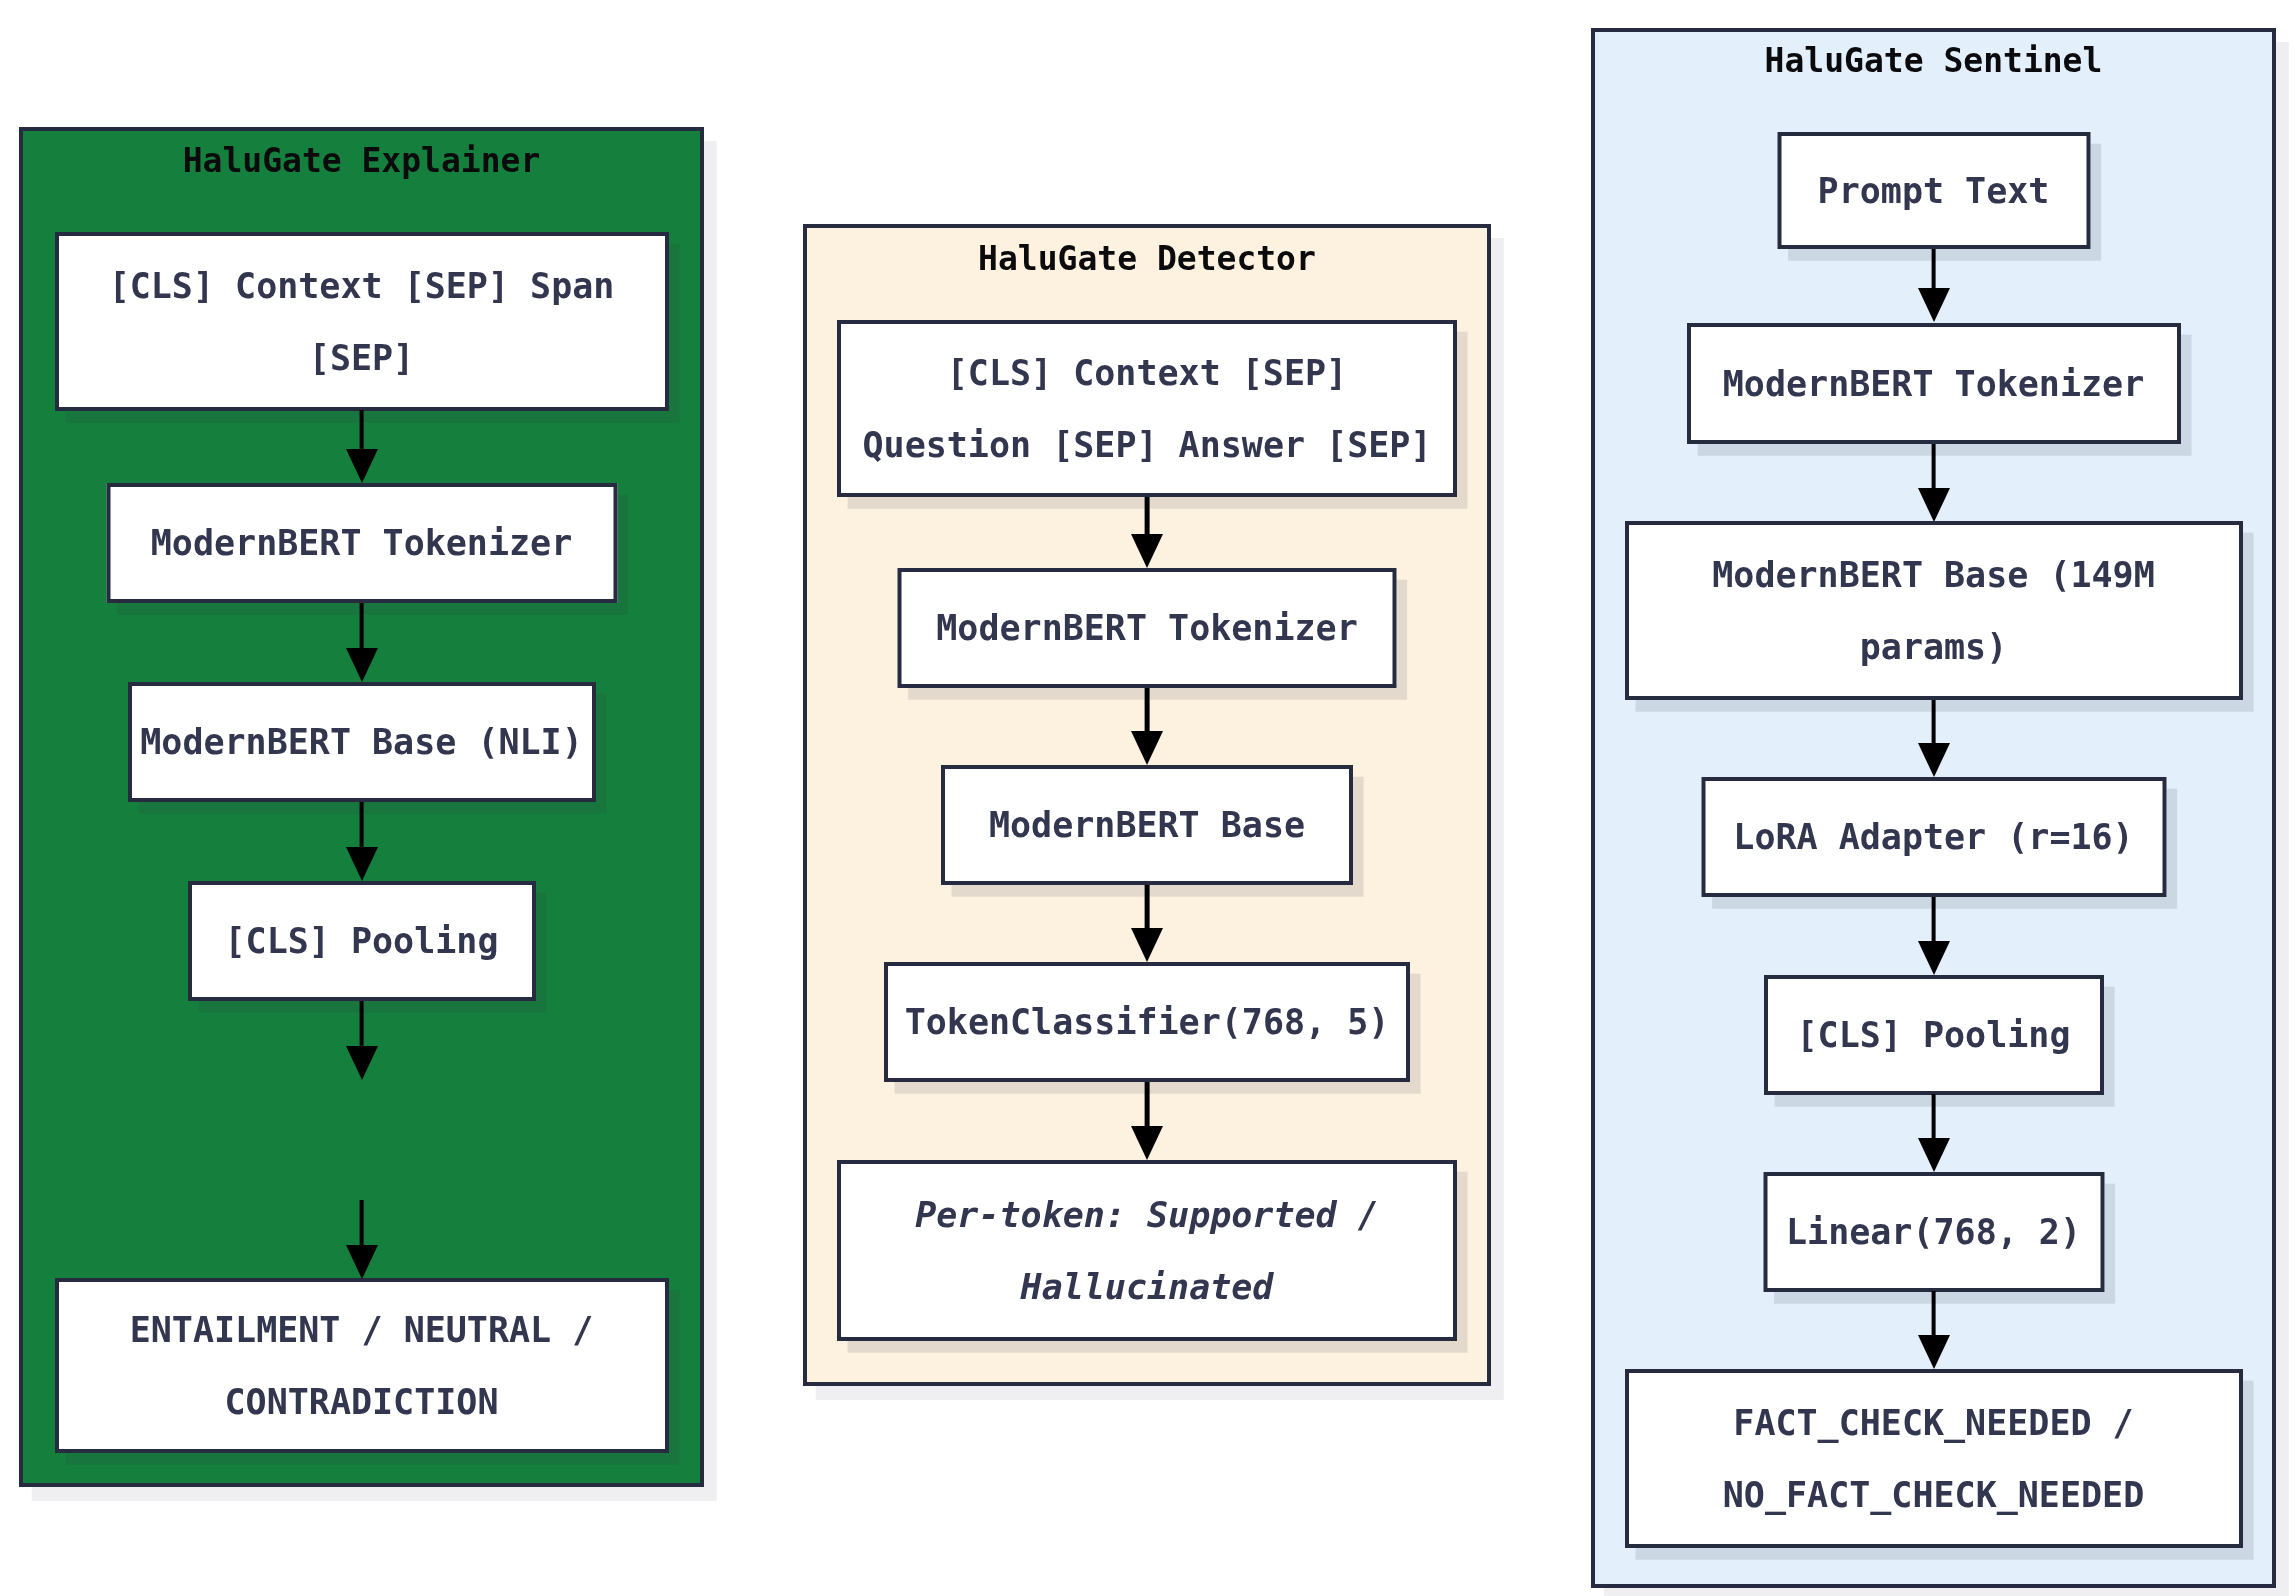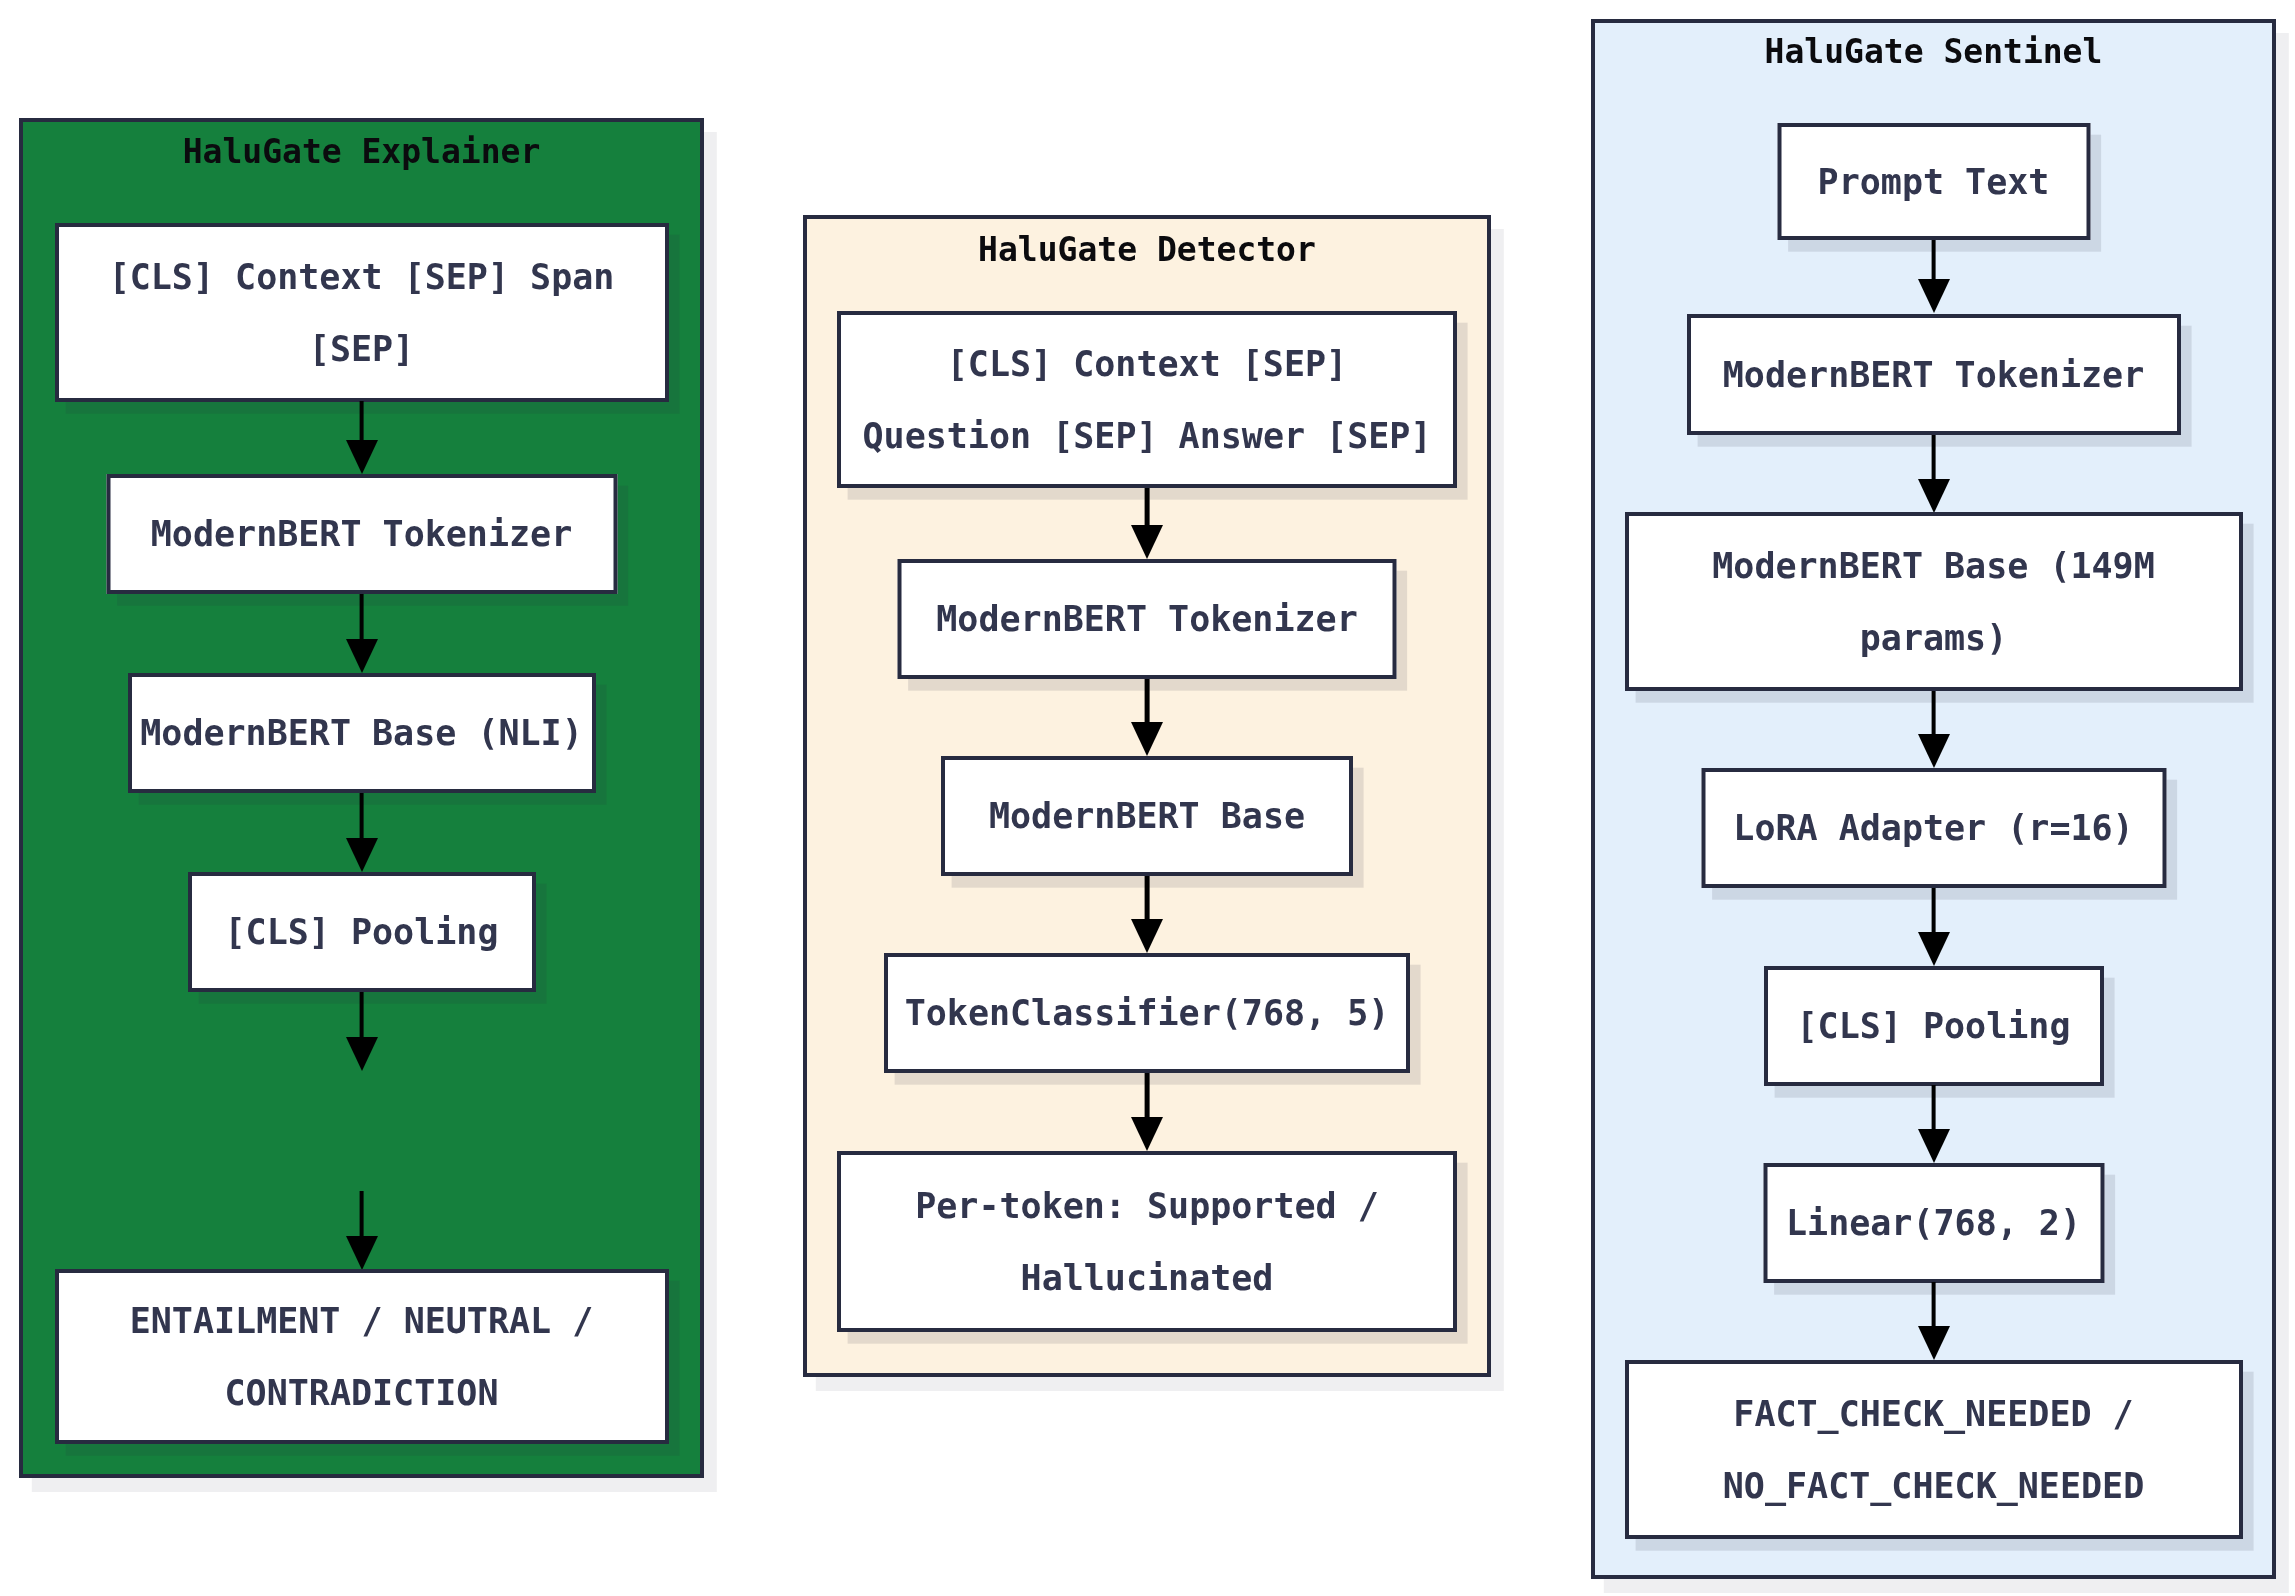--- a/index.html
+++ b/index.html
@@ -9,20 +9,21 @@
     height: 1597px;
     background: #ffffff;
     overflow: hidden;
     font-family: "DejaVu Sans Mono", "Liberation Mono", monospace;
   }
   .panel {
     position: absolute;
     box-sizing: border-box;
     border: 4.8px solid #272b40;
     box-shadow: 12.8px 14px 0 #efeff1;
+    margin-top: 9px;
   }
   .p1 { left: 19px;   top: 118px; width: 685px; height: 1360px; }
   .p2 { left: 803px; top: 215px; width: 688px; height: 1162px; }
   .p3 { left: 1591px; top: 19px;  width: 685px; height: 1560px; }
 
   .panel-title {
     position: absolute;
     left: 0;
     width: 100%;
     margin: 0;
@@ -69,21 +70,21 @@
   .p1 .a2 { top: 472px;  height: 79px; }
   .p1 .a3 { top: 671px; height: 79px; }
   .p1 .a4 { top: 870px; height: 79px; }
   .p1 .a5 { top: 1069px; height: 79px; }
 
   
   .p2 .n1 { top: 92px;  width: 620px; height: 177px; }
   .p2 .n2 { top: 340px;  width: 499px;  height: 120px; }
   .p2 .n3 { top: 537px; width: 412px;  height: 120px; }
   .p2 .n4 { top: 734px; width: 526px;  height: 120px; }
-  .p2 .n5 { top: 932px; width: 620px; height: 181px; }
+  .p2 .n5 { top: 932px; width: 620px; height: 181px; font-style: italic; }
   .p2 .a1 { top: 269px;  height: 71px; }
   .p2 .a2 { top: 460px;  height: 77px; }
   .p2 .a3 { top: 657px; height: 77px; }
   .p2 .a4 { top: 854px; height: 78px; }
 
   
   .p3 .n1 { top: 100px;  width: 313px;  height: 117px; text-align: right; }
   .p3 .n2 { top: 291px;  width: 494px;  height: 121px; }
   .p3 .n3 { top: 489px;  width: 618px; height: 179px; }
   .p3 .n4 { top: 745px; width: 465px;  height: 120px; }

